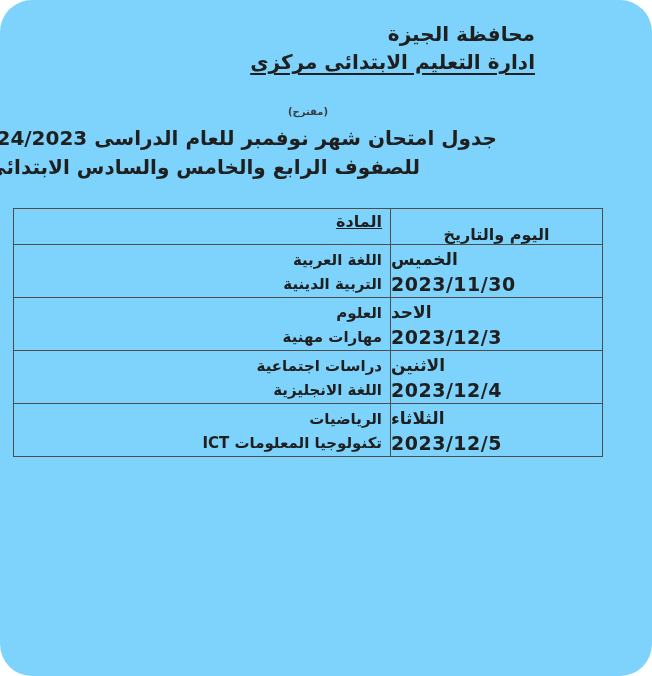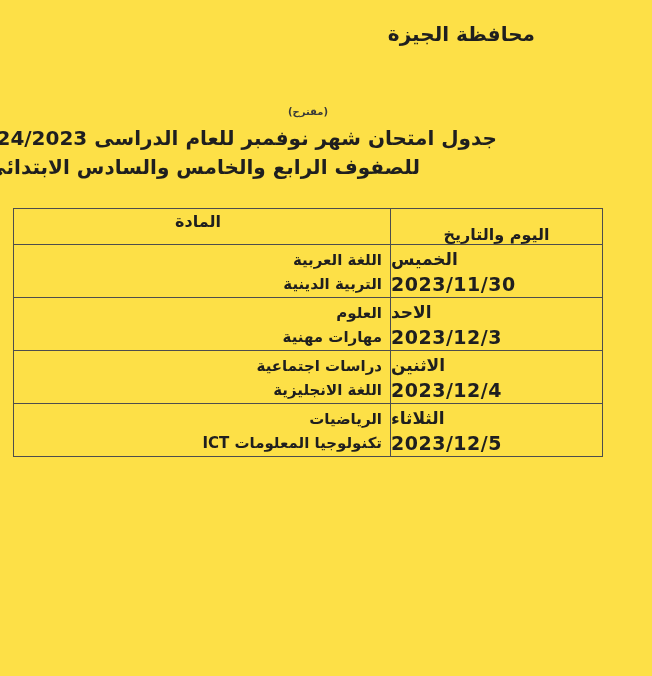--- a/index.html
+++ b/index.html
@@ -4,21 +4,21 @@
 <style>
   * { margin: 0; padding: 0; box-sizing: border-box; }
   html, body { width: 652px; height: 676px; }
   body {
     position: relative;
     background: #ffffff;
     font-family: "DejaVu Sans", sans-serif;
     color: #222222;
     overflow: hidden;
   }
-  .page { position: absolute; inset: 0; background: #fde047; }
+  .page { position: absolute; inset: 0; background: #7dd3fc; border-radius: 32px; }
 
   
   .letterhead {
     position: absolute;
     top: 20px;
     right: 117px;
     direction: rtl;
     text-align: right;
     font-size: 20px;
     font-weight: bold;
@@ -80,21 +80,21 @@
   .exam-table td, .exam-table th {
     border: 1px solid #4d4d4d;
     vertical-align: top;
     padding: 0;
     color: #1f1f1f;
   }
   .exam-table tr.head-row { height: 27px; }
   .exam-table tr.data-row { height: 52px; }
   .exam-table th { font-size: 16px; font-weight: bold; }
   th.day-head { text-align: center; padding-top: 16px; }
-  th.subject-head { padding: 3px 8px 0 0; }
+  th.subject-head { text-align: right; padding: 3px 8px 0 0; text-decoration: underline; }
 
   .day-name {
     font-size: 17px; font-weight: bold;
     text-align: left; padding: 3px 5px 0 0;
     line-height: 23px; white-space: nowrap;
   }
   .exam-date {
     font-size: 19px; font-weight: bold;
     text-align: left; padding: 1px 10px 0 0;
     line-height: 25px; letter-spacing: 0.5px;
@@ -108,20 +108,21 @@
   }
   .subject-line.first { padding-top: 3px; }
 </style>
 </head>
 <body>
 
 <div class="page">
 
   <div class="letterhead">
     <div>محافظة الجيزة</div>
+    <div class="underlined">ادارة التعليم الابتدائى مركزى</div>
   </div>
 
   <div class="proposal-note">(مقترح)</div>
 
   <div class="doc-title">جدول  امتحان شهر نوفمبر للعام الدراسى 2024/2023</div>
 
   <div class="doc-subtitle">للصفوف الرابع والخامس والسادس الابتدائى</div>
 
   <table class="exam-table">
     <colgroup>

